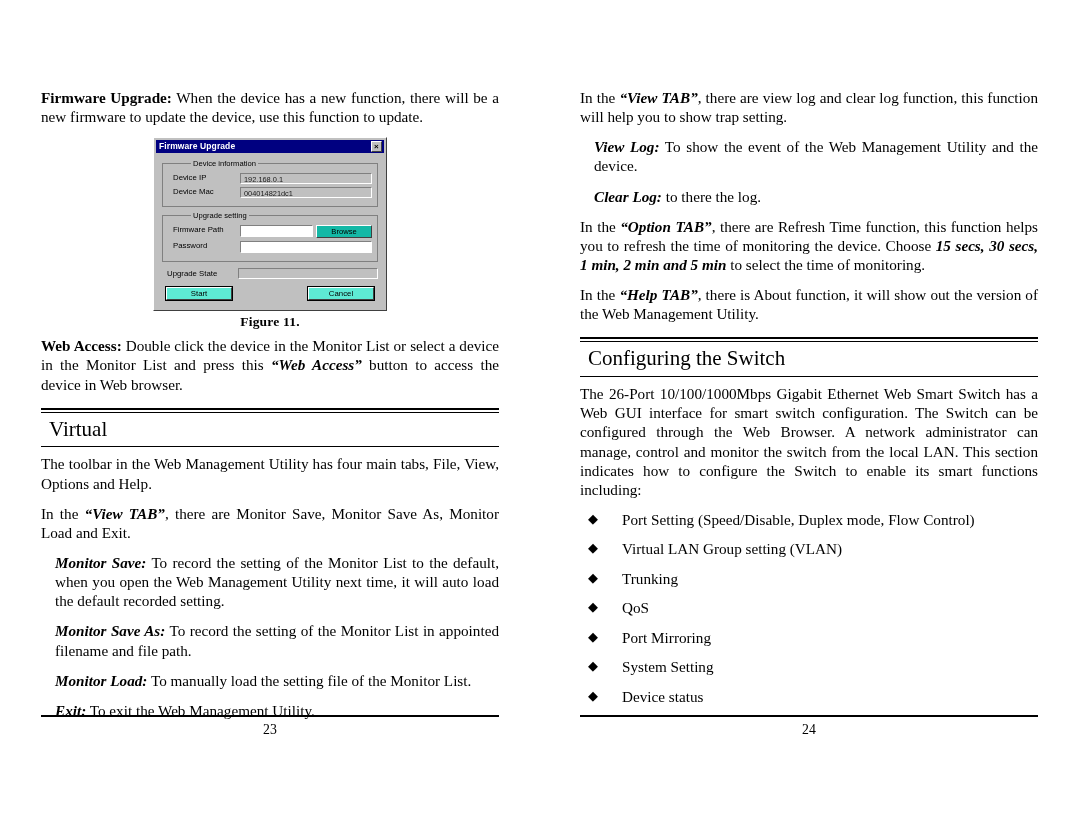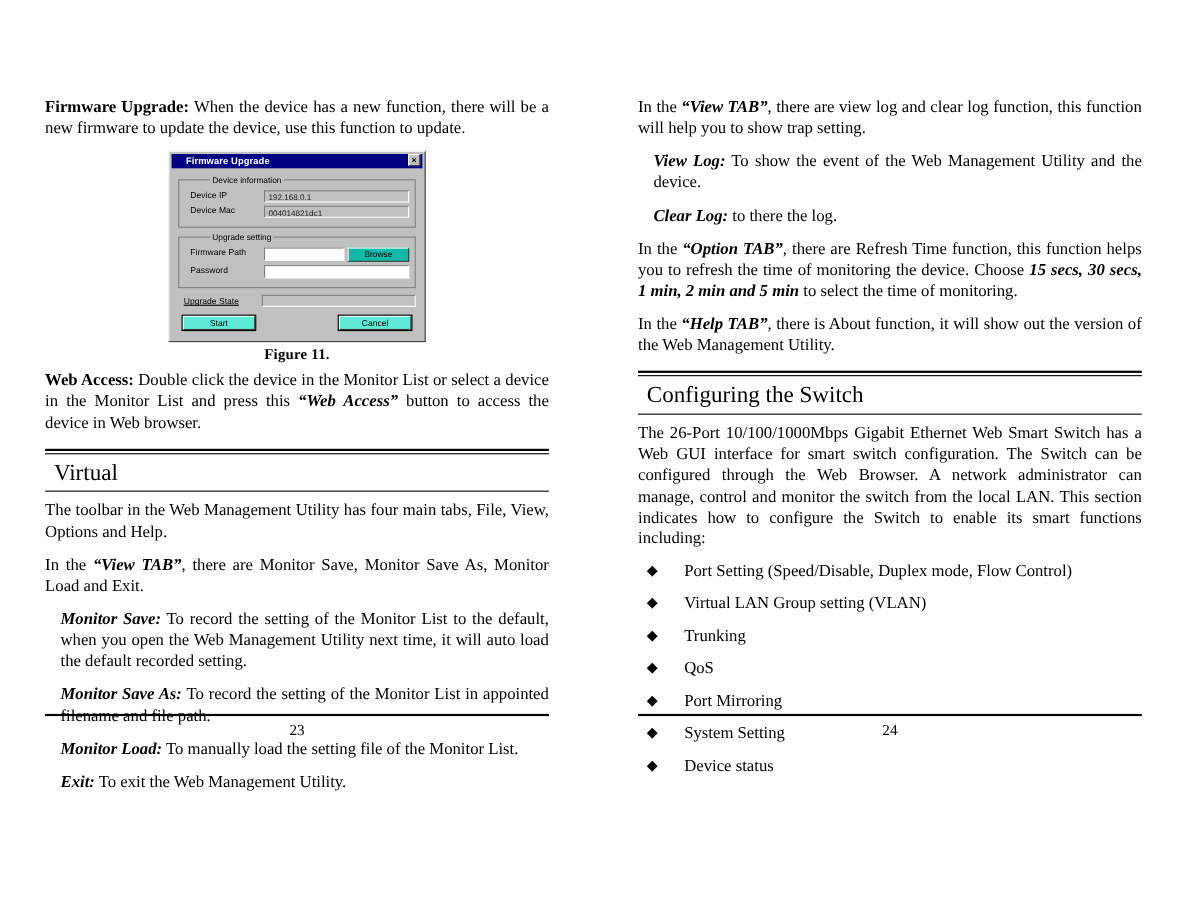--- a/index.html
+++ b/index.html
@@ -109,22 +109,23 @@
     font-family: "Liberation Sans", "DejaVu Sans", sans-serif;
     padding: 2px;
   }
   .dlg-title {
     background: #000080;
     color: #ffffff;
     font-size: 8.5px;
     font-weight: bold;
     height: 13px;
     line-height: 13px;
-    padding: 0 2px 0 13px;
+    padding: 0 2px 0 3px;
     display: flex;
+    align-items: center;
     justify-content: space-between;
     letter-spacing: 0.1px;
   }
   .dlg-close {
     width: 11px;
     height: 11px;
     background: #c0c0c0;
     border-top: 1px solid #ffffff;
     border-left: 1px solid #ffffff;
     border-right: 1px solid #404040;
@@ -211,21 +212,20 @@
   .state-row {
     display: flex;
     align-items: center;
     margin: 6px 0 2px 0;
   }
   .state-label {
     font-size: 7.8px;
     width: 76px;
     padding-left: 5px;
     box-sizing: border-box;
-    text-decoration: underline;
   }
   .state-box {
     flex: 1;
     height: 11px;
     background: #c0c0c0;
     border-top: 1px solid #808080;
     border-left: 1px solid #808080;
     border-right: 1px solid #ffffff;
     border-bottom: 1px solid #ffffff;
     box-sizing: border-box;
@@ -268,21 +268,21 @@
     left: 8px;
     top: 1px;
     font-size: 13px;
     line-height: 1.28;
   }
 
   
   .footer {
     position: absolute;
     width: 458px;
-    top: 649px;
+    top: 715px;
   }
   .footer.left  { left: 41px; }
   .footer.right { left: 580px; }
   .footer .frule {
     border-top: 2.4px solid #000;
     height: 0;
   }
   .footer .pnum {
     text-align: center;
     font-size: 13.8px;

